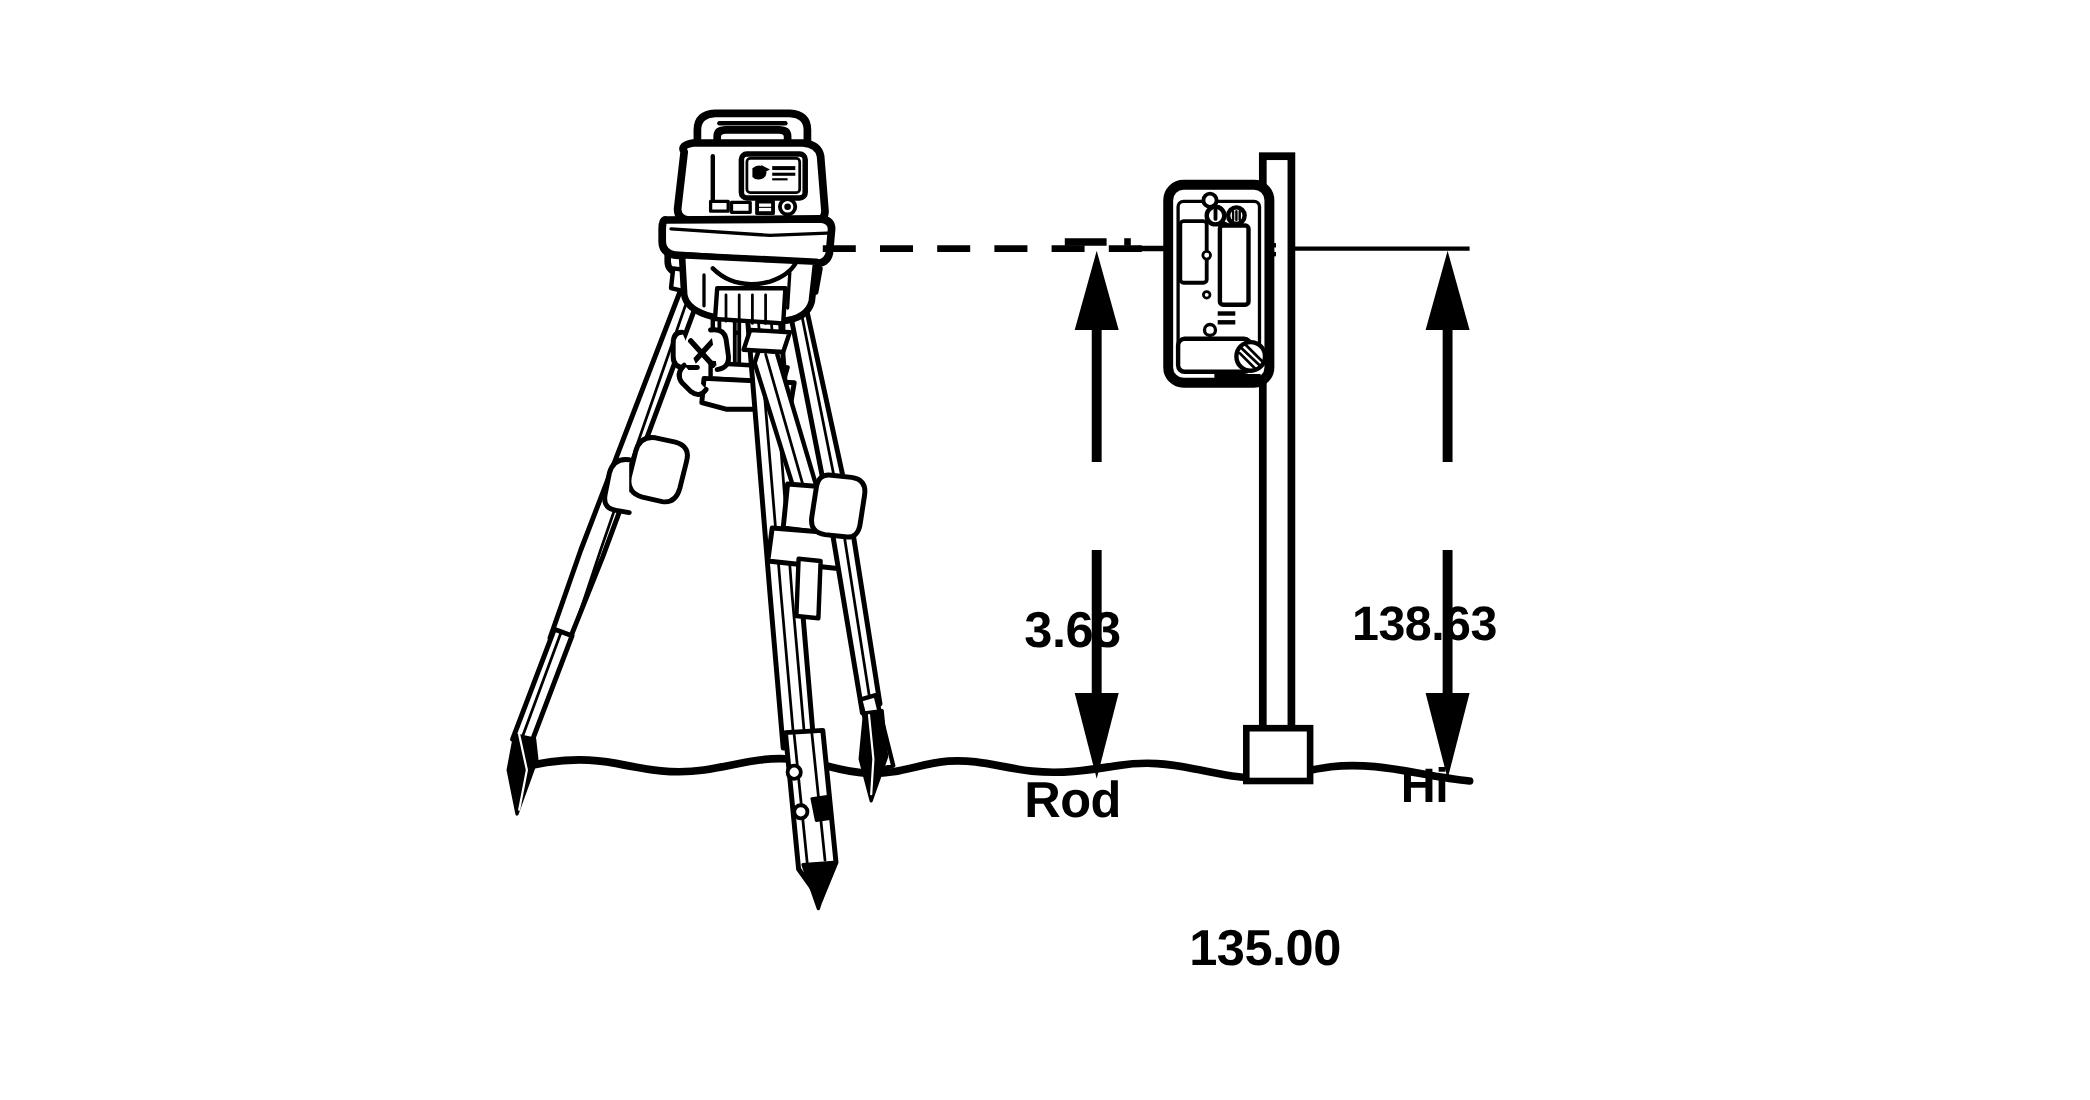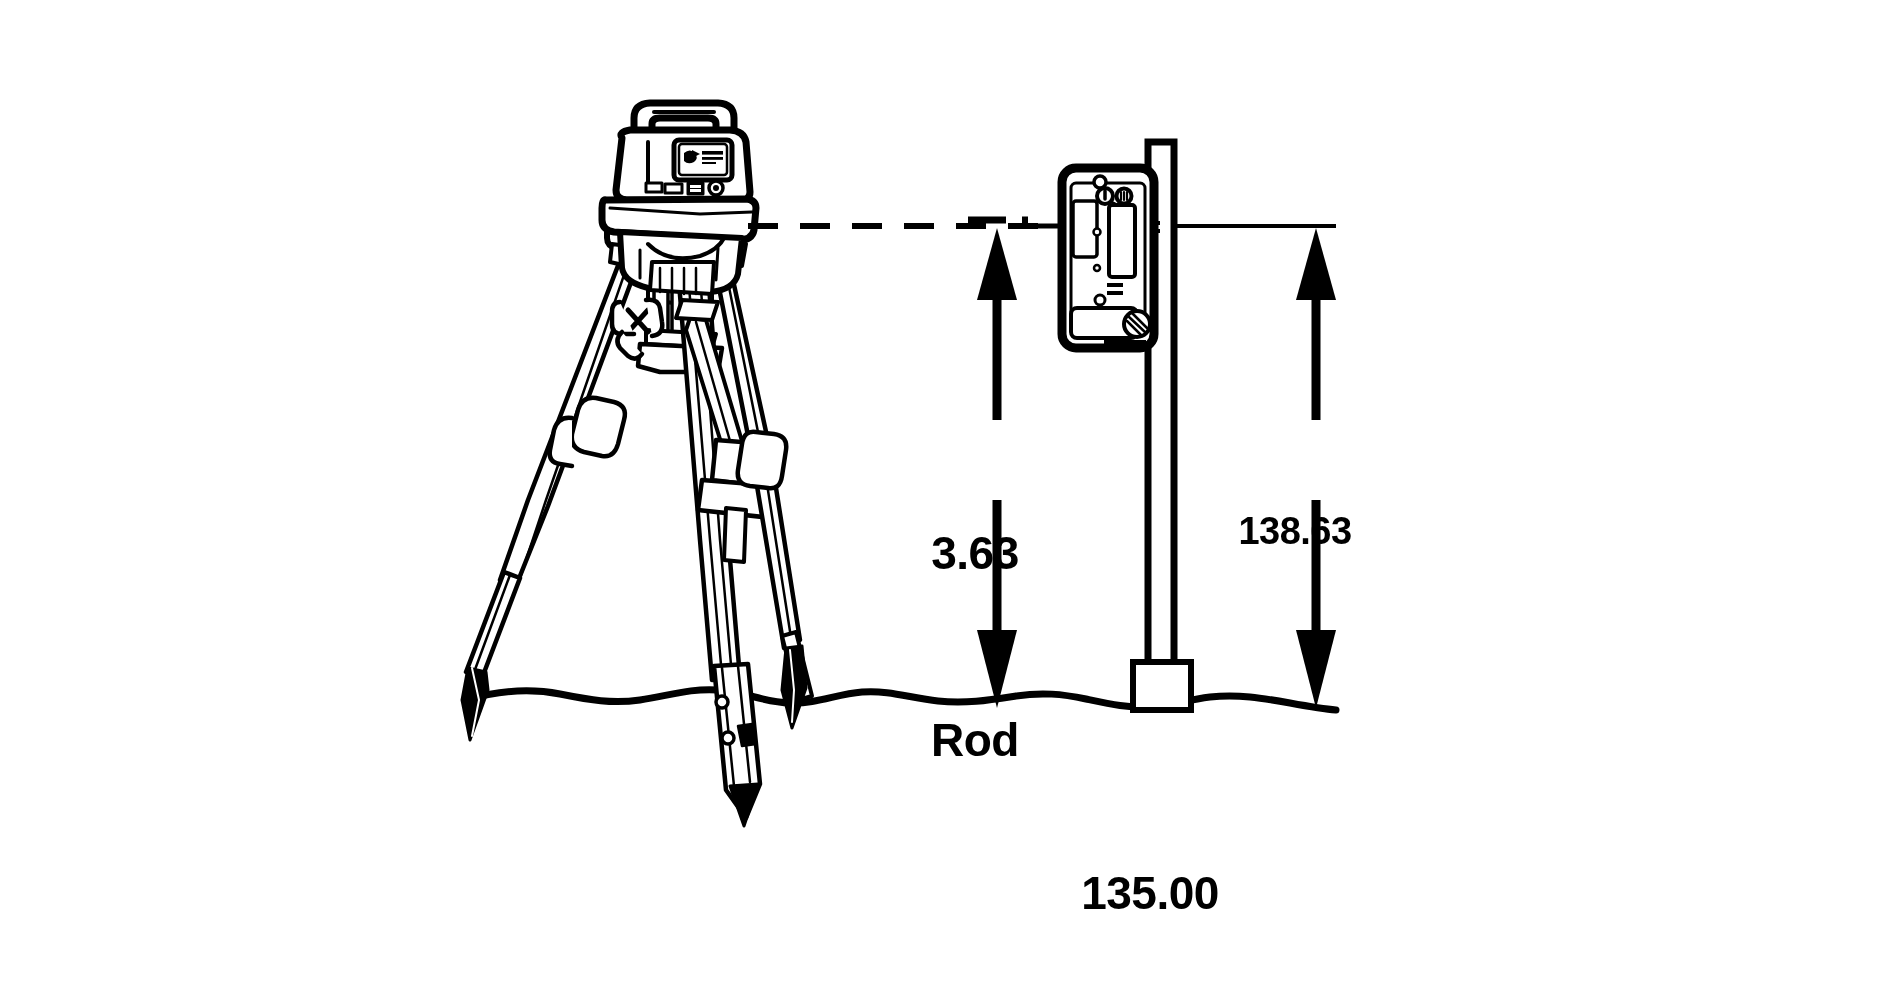--- a/index.html
+++ b/index.html
@@ -42,30 +42,30 @@
   #rod-dim-label {
     left: 865px;
     top: 425px;
     width: 220px;
     font-size: 46px;
   }
   #hi-dim-label {
     left: 1185px;
     top: 425px;
     width: 220px;
-    font-size: 38px;
+    font-size: 44px;
   }
   #bench-label {
     left: 1000px;
     top: 733px;
     width: 300px;
     font-size: 46px;
   }
-  .dim-line-1 { display: block; }
-  .dim-line-2 { display: block; margin-top: 32px; }
+  .dim-line-1 { display: block; margin-top: 19px; }
+  .dim-line-2 { display: block; }
 </style>
 </head>
 <body>
 
 <div id="stage">
 
   <svg id="diagram-svg" viewBox="0 0 1900 1000" xmlns="http://www.w3.org/2000/svg">
 
     <g>
       <path d="M 466,700 C 500,690 530,688 560,694
@@ -275,19 +275,20 @@
 
   </svg>
 
   <div class="dim-label" id="rod-dim-label">
     <span class="dim-line-1">3.63</span>
     <span class="dim-line-2">Rod</span>
   </div>
 
   <div class="dim-label" id="hi-dim-label">
     <span class="dim-line-1">138.63</span>
+    <span class="dim-line-2">Hi</span>
   </div>
 
   <div class="dim-label" id="bench-label">
     <span class="dim-line-2">135.00</span>
   </div>
 
 </div>
 
 </body></html>

